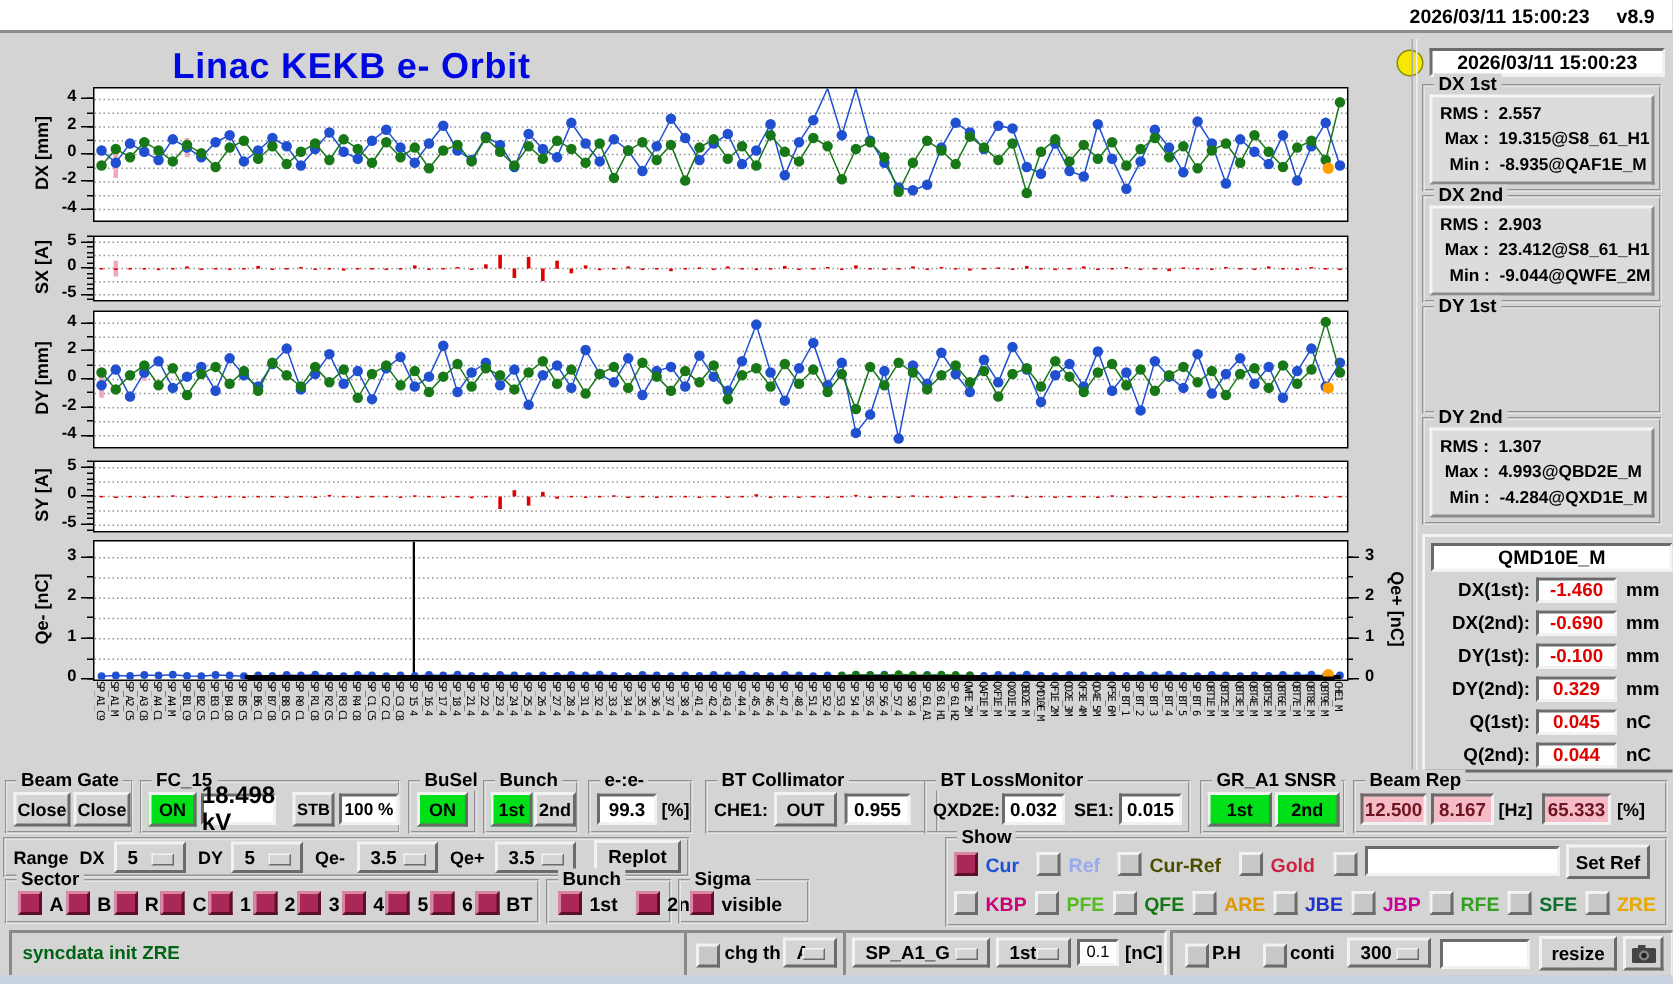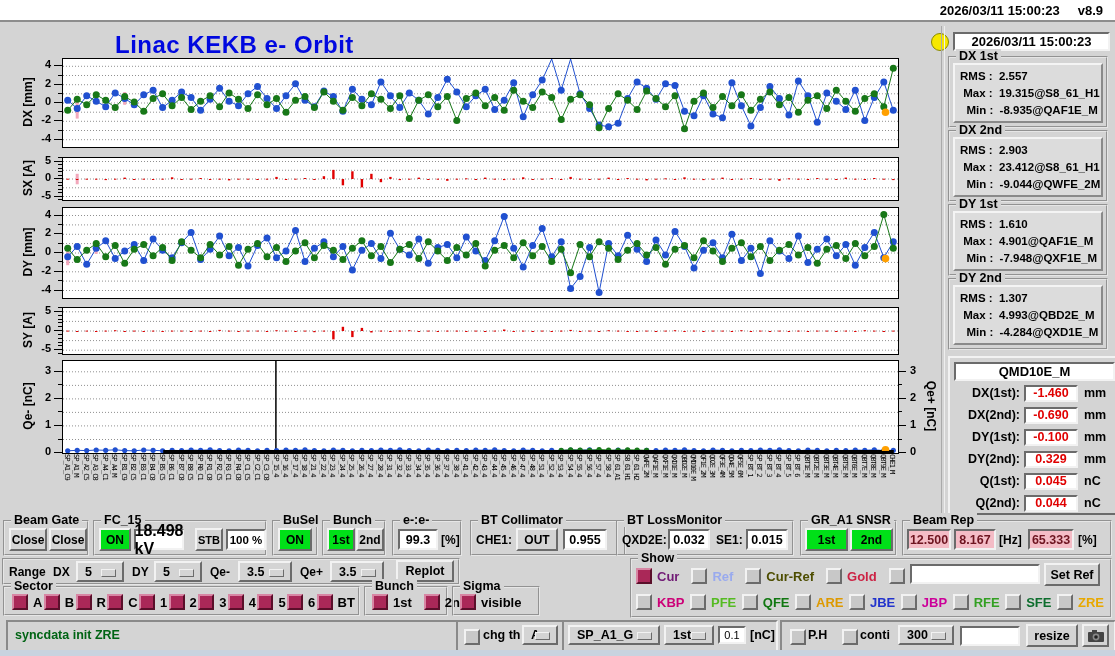--- a/index.html
+++ b/index.html
@@ -973,25 +973,20 @@
 <div class="gbox" style="left:948px;top:130px;width:160px;height:72px">
   <span class="legend">DX 2nd</span>
   <div class="statinner">
     <div class="statline">RMS :  2.903</div>
     <div class="statline"> Max :  23.412@S8_61_H1</div>
     <div class="statline">  Min :  -9.044@QWFE_2M</div>
   </div>
 </div>
 <div class="gbox" style="left:948px;top:204px;width:160px;height:72px">
   <span class="legend">DY 1st</span>
-  <div class="statinner">
-    <div class="statline">RMS :  1.610</div>
-    <div class="statline"> Max :  4.901@QAF1E_M</div>
-    <div class="statline">  Min :  -7.948@QXF1E_M</div>
-  </div>
 </div>
 <div class="gbox" style="left:948px;top:278px;width:160px;height:72px">
   <span class="legend">DY 2nd</span>
   <div class="statinner">
     <div class="statline">RMS :  1.307</div>
     <div class="statline"> Max :  4.993@QBD2E_M</div>
     <div class="statline">  Min :  -4.284@QXD1E_M</div>
   </div>
 </div>
 
@@ -1179,21 +1174,21 @@
         <span class="cblbl">visible</span>
       </span>
     </div>
 </div>
 
 <div class="gbox" style="left:630px;top:558px;width:482px;height:60px">
   <span class="legend">Show</span>
   <div id="showrow1" class="abs" style="left:4px;top:8px;display:flex;gap:12px;align-items:center">
       <span class="ck">
         <span class="cb checked"></span>
-        <span class="cblbl" style="color: #701a75;">Cur</span>
+        <span class="cblbl" style="color: #1d4ed8;">Cur</span>
       </span>
       <span class="ck">
         <span class="cb"></span>
         <span class="cblbl" style="color: rgb(153, 170, 238);">Ref</span>
       </span>
       <span class="ck">
         <span class="cb"></span>
         <span class="cblbl" style="color: rgb(77, 77, 0);">Cur-Ref</span>
       </span>
       <span class="ck">

